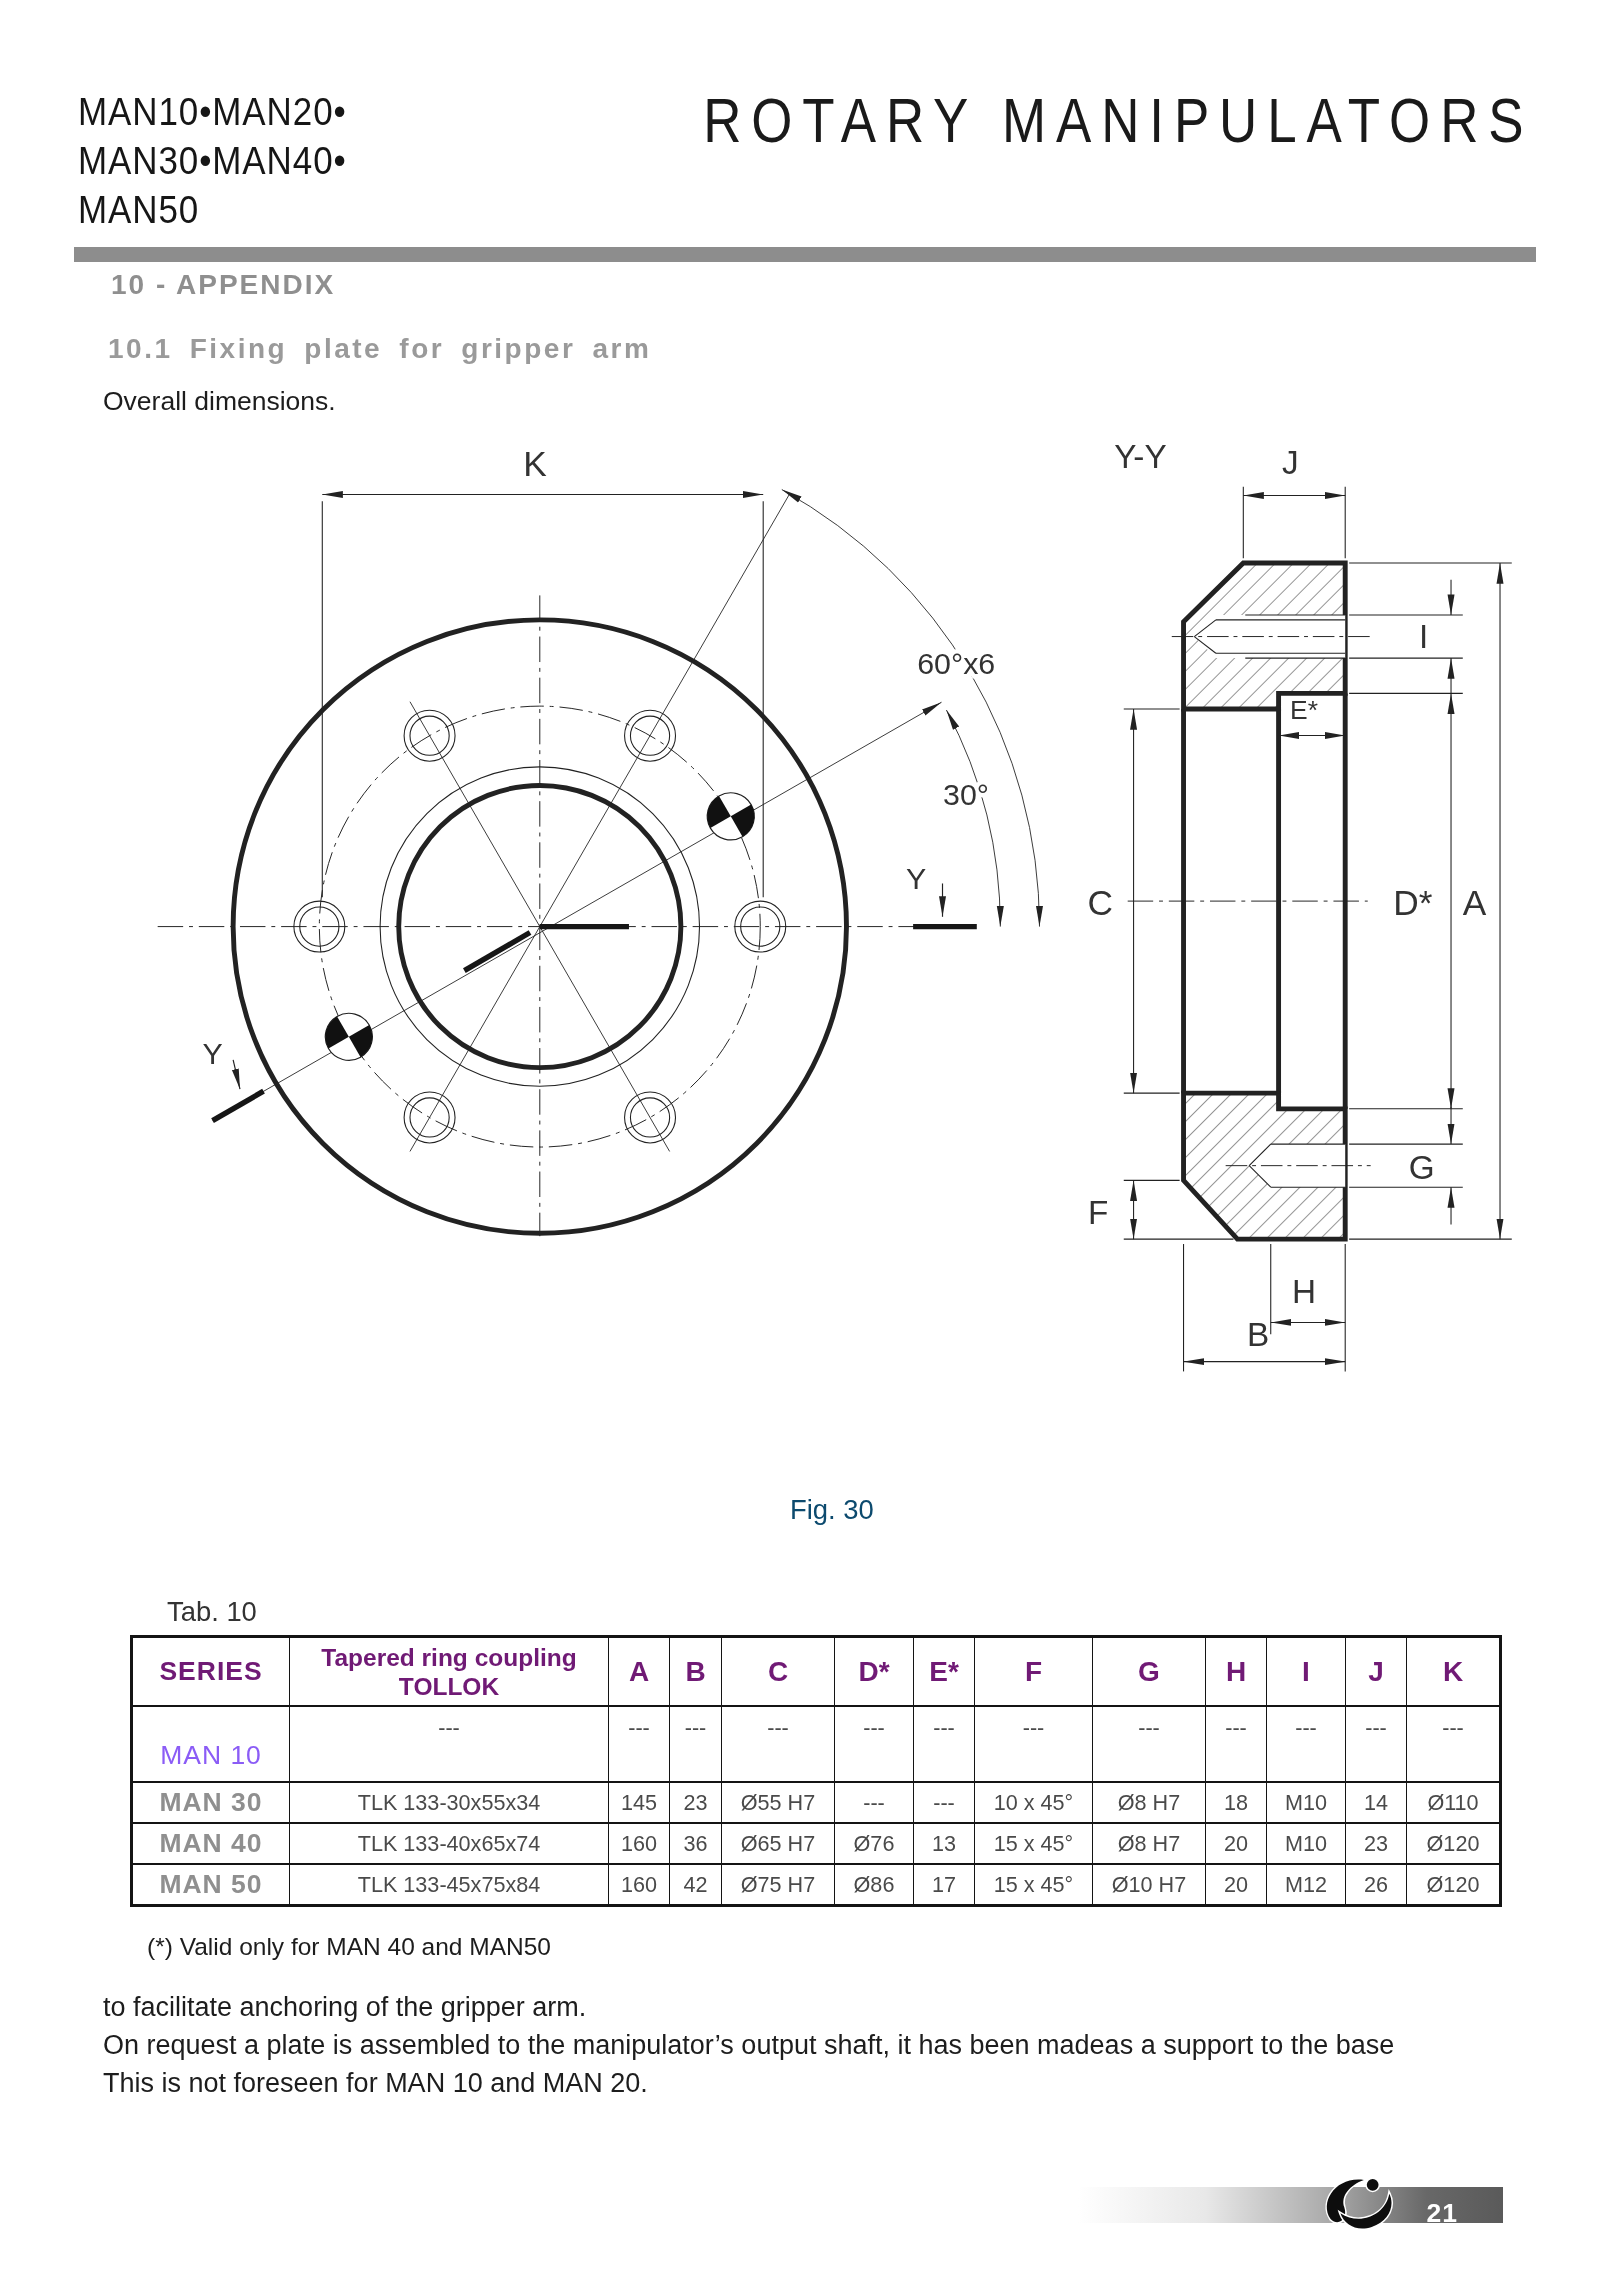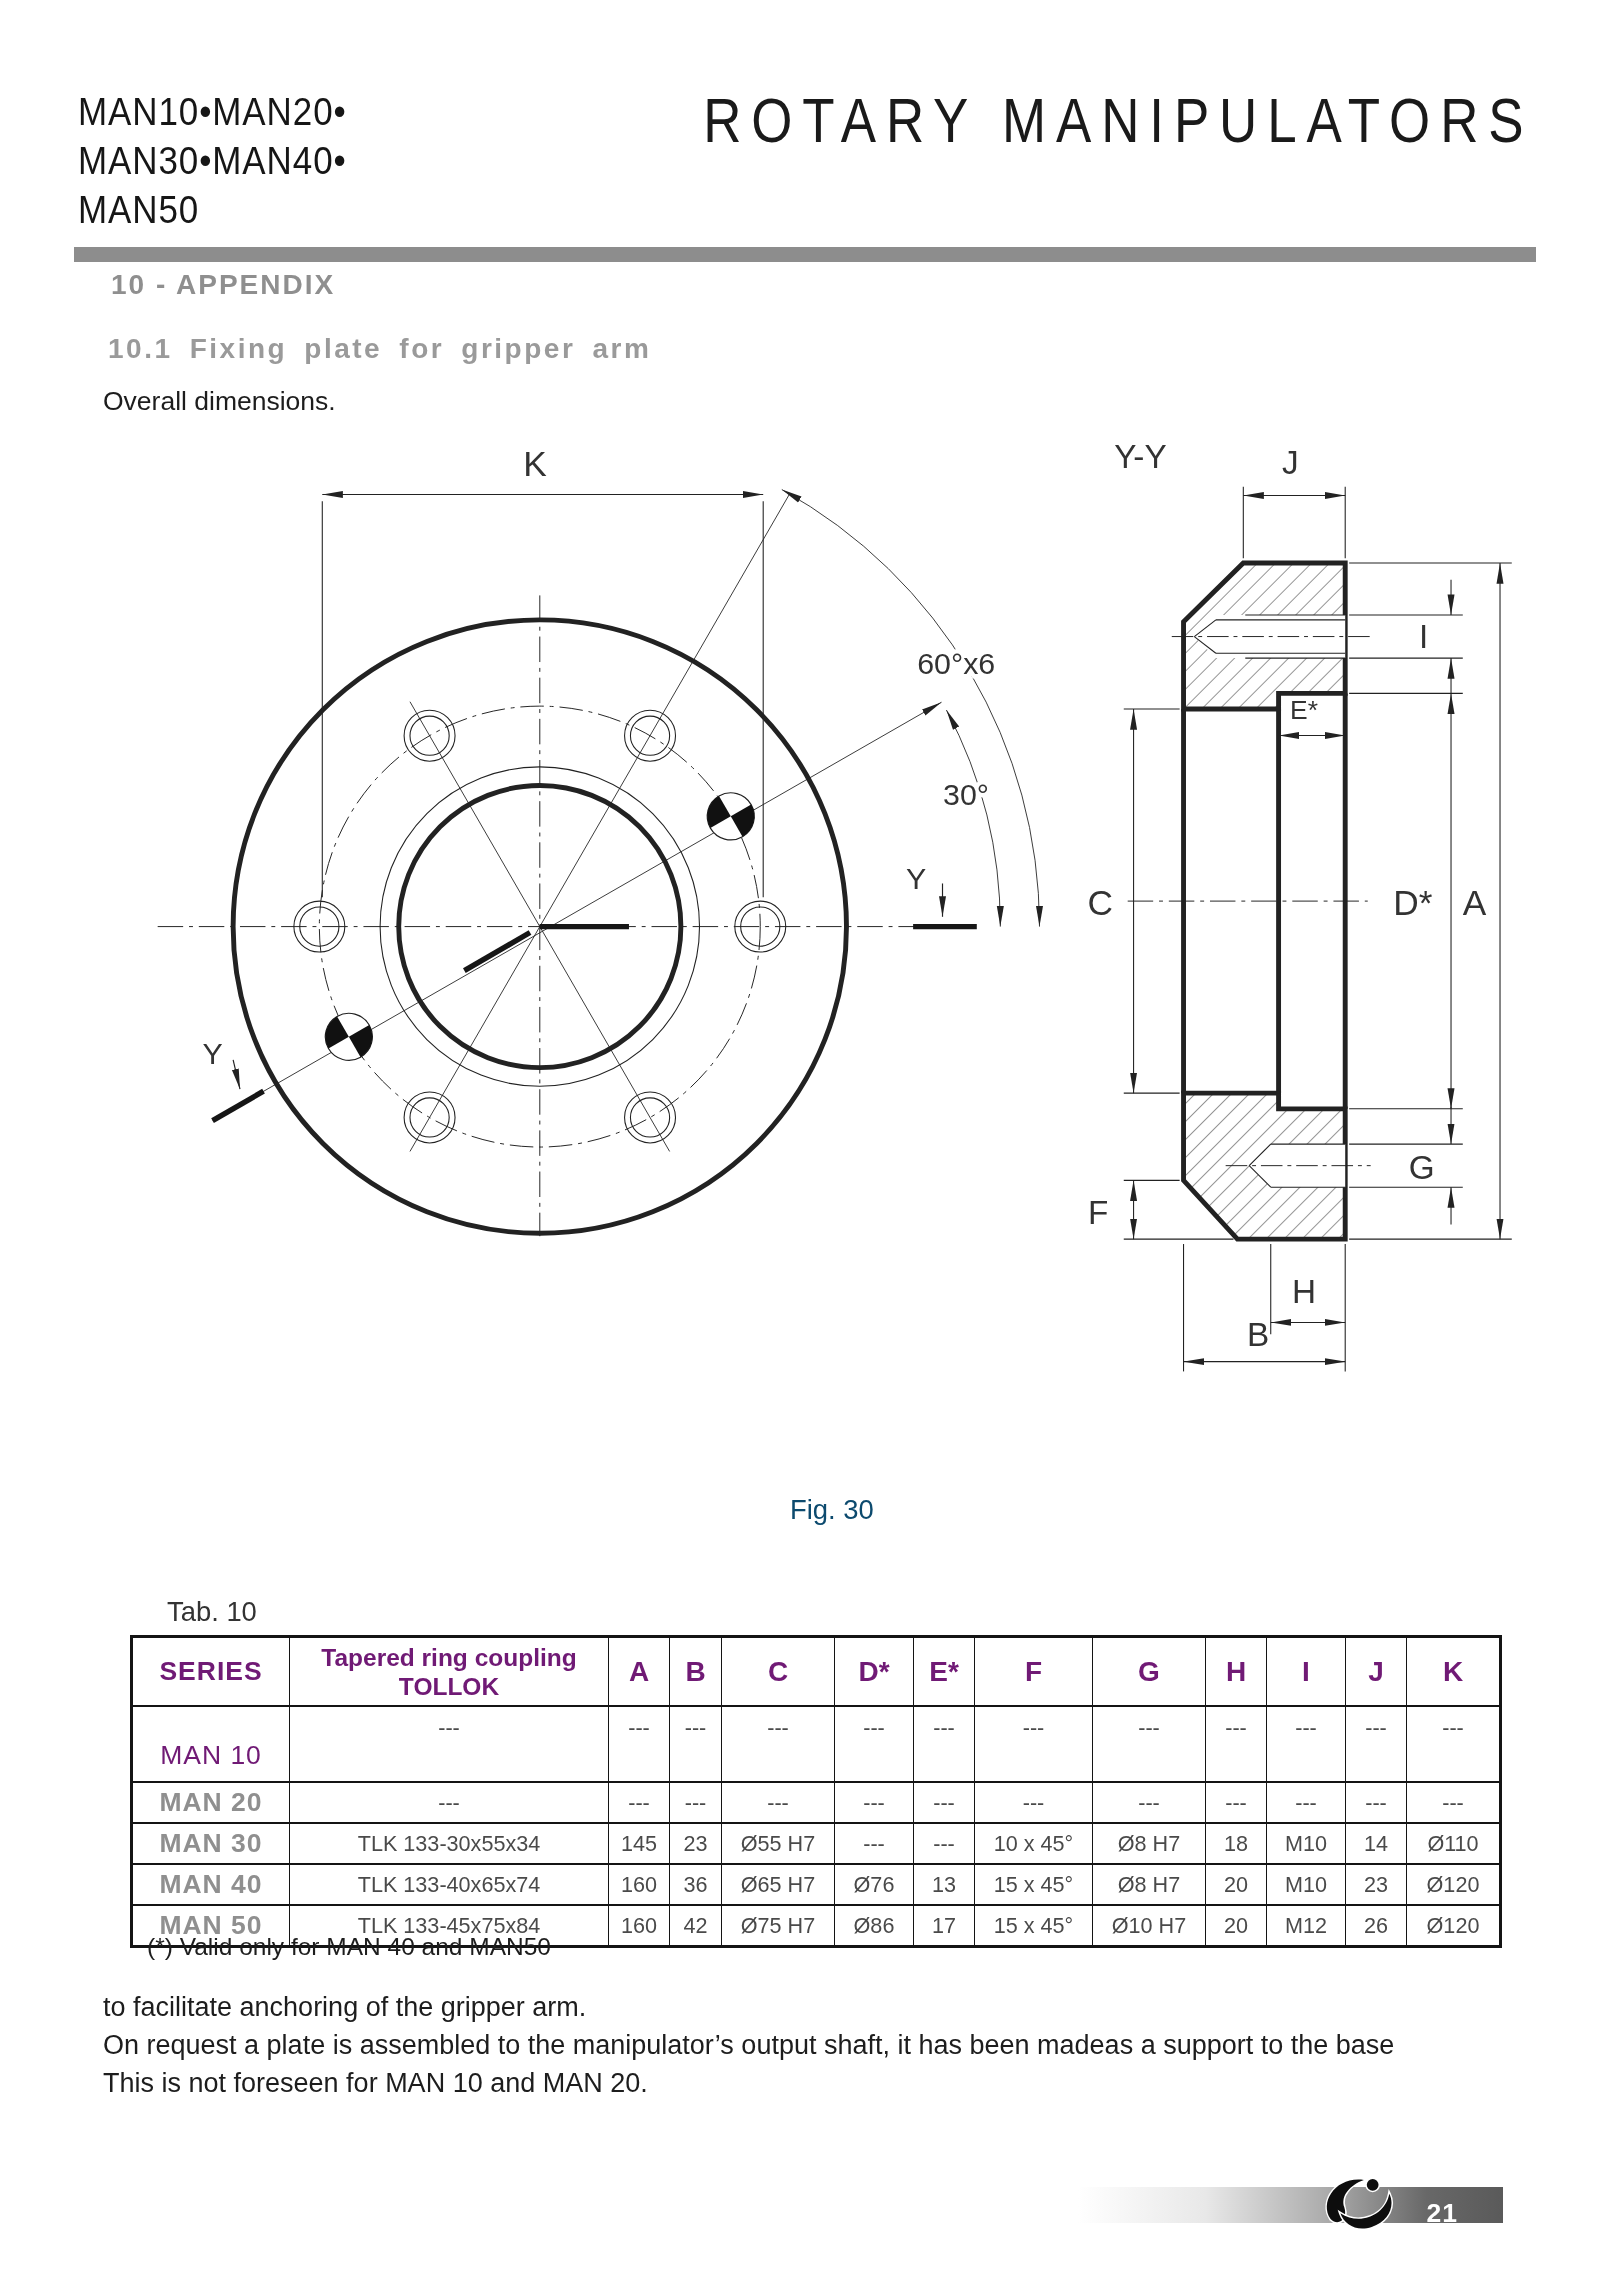--- a/index.html
+++ b/index.html
@@ -22,21 +22,21 @@
   #spec-table tr{border-top:2.9px solid #141414;border-bottom:2.9px solid #141414;}
   #spec-table{border:3.4px solid #141414;}
   #spec-table thead th{color:#701a75;font-weight:bold;height:65px;}
   th.col-series{font-size:26.5px;letter-spacing:1px;}
   th.col-tollok{font-size:24.5px;line-height:29px;}
   th.col-letter{font-size:28px;}
   #spec-table tbody td{font-size:21.6px;color:#4a4a4a;height:37px;}
   #spec-table tbody td.series{font-size:26.5px;font-weight:bold;color:#8f8f8f;letter-spacing:1px;}
   #spec-table tbody tr:first-child{height:76px;}
   #spec-table tbody tr:first-child td{vertical-align:top;padding-top:7.8px;}
-  #spec-table tbody tr:first-child td.series{vertical-align:bottom;padding-bottom:9.8px;font-weight:400;color:#701a75;}
+  #spec-table tbody tr:first-child td.series{vertical-align:bottom;padding-bottom:9.8px;font-weight:400;color:#8b5cf6;}
   #footnote{left:147px;top:1933px;font-size:24.5px;color:#1d1d1d;}
   
   #body-text{left:103px;top:1988px;width:1402px;font-size:27px;line-height:38px;color:#1d1d1d;}
   
   #footer-bar{left:1078px;top:2187px;width:425px;height:36px;background:linear-gradient(to right,#ffffff 0%,#e8e8e8 30%,#a8a8a8 60%,#686868 82%,#5a5a5a 100%);}
   #page-num{position:absolute;right:45px;top:2.9px;font-size:26.5px;font-weight:bold;color:#fff;letter-spacing:1px;margin-top:8px;}
   #logo{left:1311px;top:2170px;}
   svg text{font-family:"Liberation Sans",sans-serif;fill:#333;}
   .halo{paint-order:stroke;stroke:#fff;stroke-width:9px;}
 </style>
@@ -279,35 +279,20 @@
       <th class="col-letter">G</th>
       <th class="col-letter">H</th>
       <th class="col-letter">I</th>
       <th class="col-letter">J</th>
       <th class="col-letter">K</th>
     </tr>
   </thead>
   <tbody>
       <tr>
         <td class="series">MAN 10</td>
-        <td>---</td>
-        <td>---</td>
-        <td>---</td>
-        <td>---</td>
-        <td>---</td>
-        <td>---</td>
-        <td>---</td>
-        <td>---</td>
-        <td>---</td>
-        <td>---</td>
-        <td>---</td>
-        <td>---</td>
-      </tr>
-      <tr>
-        <td class="series">MAN 20</td>
         <td>---</td>
         <td>---</td>
         <td>---</td>
         <td>---</td>
         <td>---</td>
         <td>---</td>
         <td>---</td>
         <td>---</td>
         <td>---</td>
         <td>---</td>

